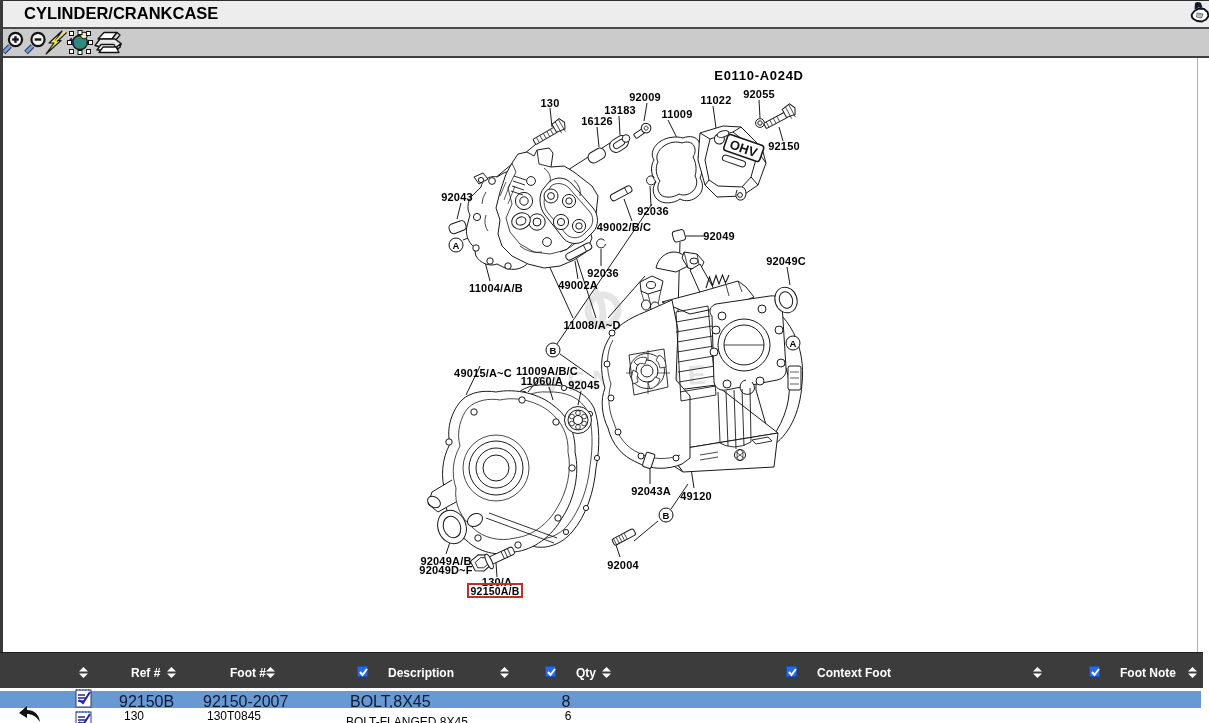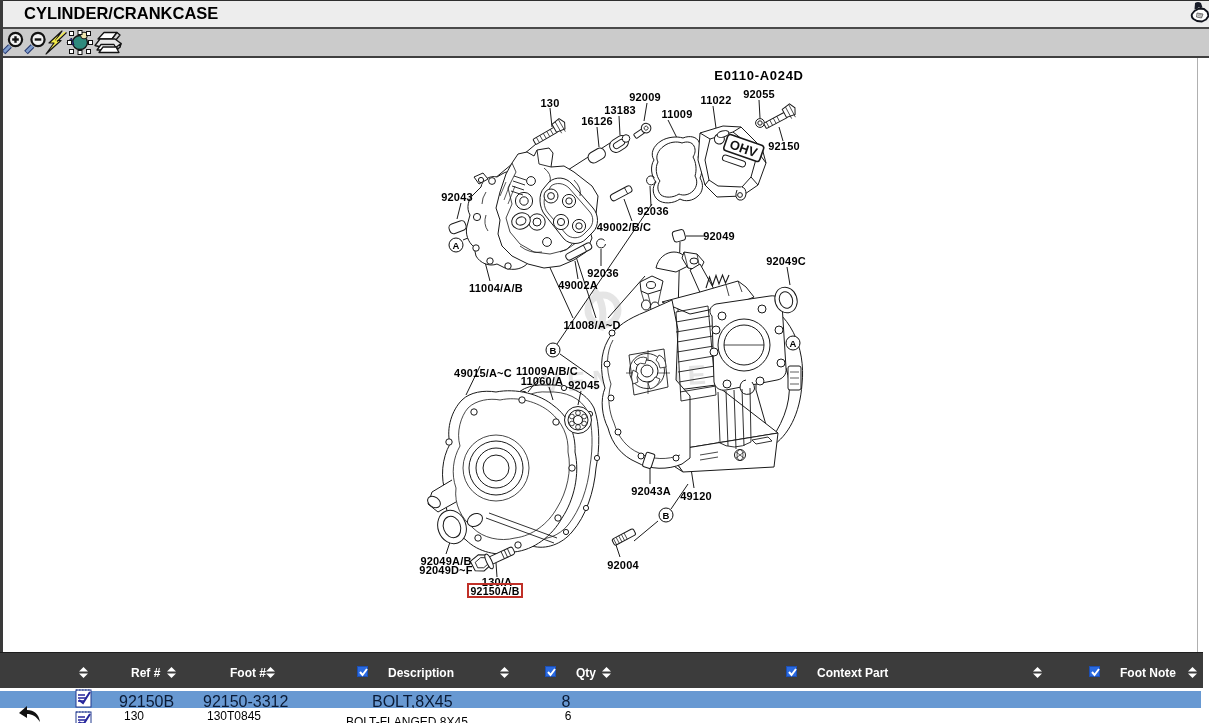--- a/index.html
+++ b/index.html
@@ -467,41 +467,41 @@
     <span class="hlabel" style="left:559px">Qty</span>
     <svg class="sortarrow" style="left:602px" viewBox="0 0 9 11">
         <path d="M4.5 0 L9 4.5 L0 4.5 Z" fill="#fff"></path>
         <path d="M4.5 11 L9 6.5 L0 6.5 Z" fill="#fff"></path>
       </svg>
     <span class="cb" style="left:786px">
         <svg width="11" height="11" viewBox="0 0 11 11">
           <path d="M2 5 L4.5 8 L9 2" stroke="#fff" stroke-width="2" fill="none"></path>
         </svg>
       </span>
-    <span class="hlabel" style="left:800px">Context Part</span>
+    <span class="hlabel" style="left:800px">Context Foot</span>
     <svg class="sortarrow" style="left:1033px" viewBox="0 0 9 11">
         <path d="M4.5 0 L9 4.5 L0 4.5 Z" fill="#fff"></path>
         <path d="M4.5 11 L9 6.5 L0 6.5 Z" fill="#fff"></path>
       </svg>
     <span class="cb" style="left:1089px">
         <svg width="11" height="11" viewBox="0 0 11 11">
           <path d="M2 5 L4.5 8 L9 2" stroke="#fff" stroke-width="2" fill="none"></path>
         </svg>
       </span>
     <span class="hlabel" style="left:1103px">Foot Note</span>
     <svg class="sortarrow" style="left:1188px" viewBox="0 0 9 11">
         <path d="M4.5 0 L9 4.5 L0 4.5 Z" fill="#fff"></path>
         <path d="M4.5 11 L9 6.5 L0 6.5 Z" fill="#fff"></path>
       </svg>
   </div>
   <div id="gaprow"></div>
   <div id="row1">
     <span class="cell" style="left:119px;width:44px">92150B</span>
-    <span class="cell" style="left:203px;width:60px">92150-3312</span>
-    <span class="cell" style="left:372px;width:56px">BOLT,8X45</span>
+    <span class="cell" style="left:203px;width:60px">92150-2007</span>
+    <span class="cell" style="left:350px;width:56px">BOLT,8X45</span>
     <span class="cell" style="left:560px;width:12px">8</span>
   </div>
   <div id="row2">
     <span class="cell" style="left:122px;width:22px;top:1px">130</span>
     <span class="cell" style="left:206px;width:52px;top:1px">130T0845</span>
     <span class="cell" style="left:345px;width:110px;top:7px">BOLT-FLANGED,8X45</span>
     <span class="cell" style="left:561px;width:12px;top:1px">6</span>
   </div>
 
   <svg style="position:absolute;left:75px;top:688px" width="17" height="20" viewBox="0 0 17 20">

